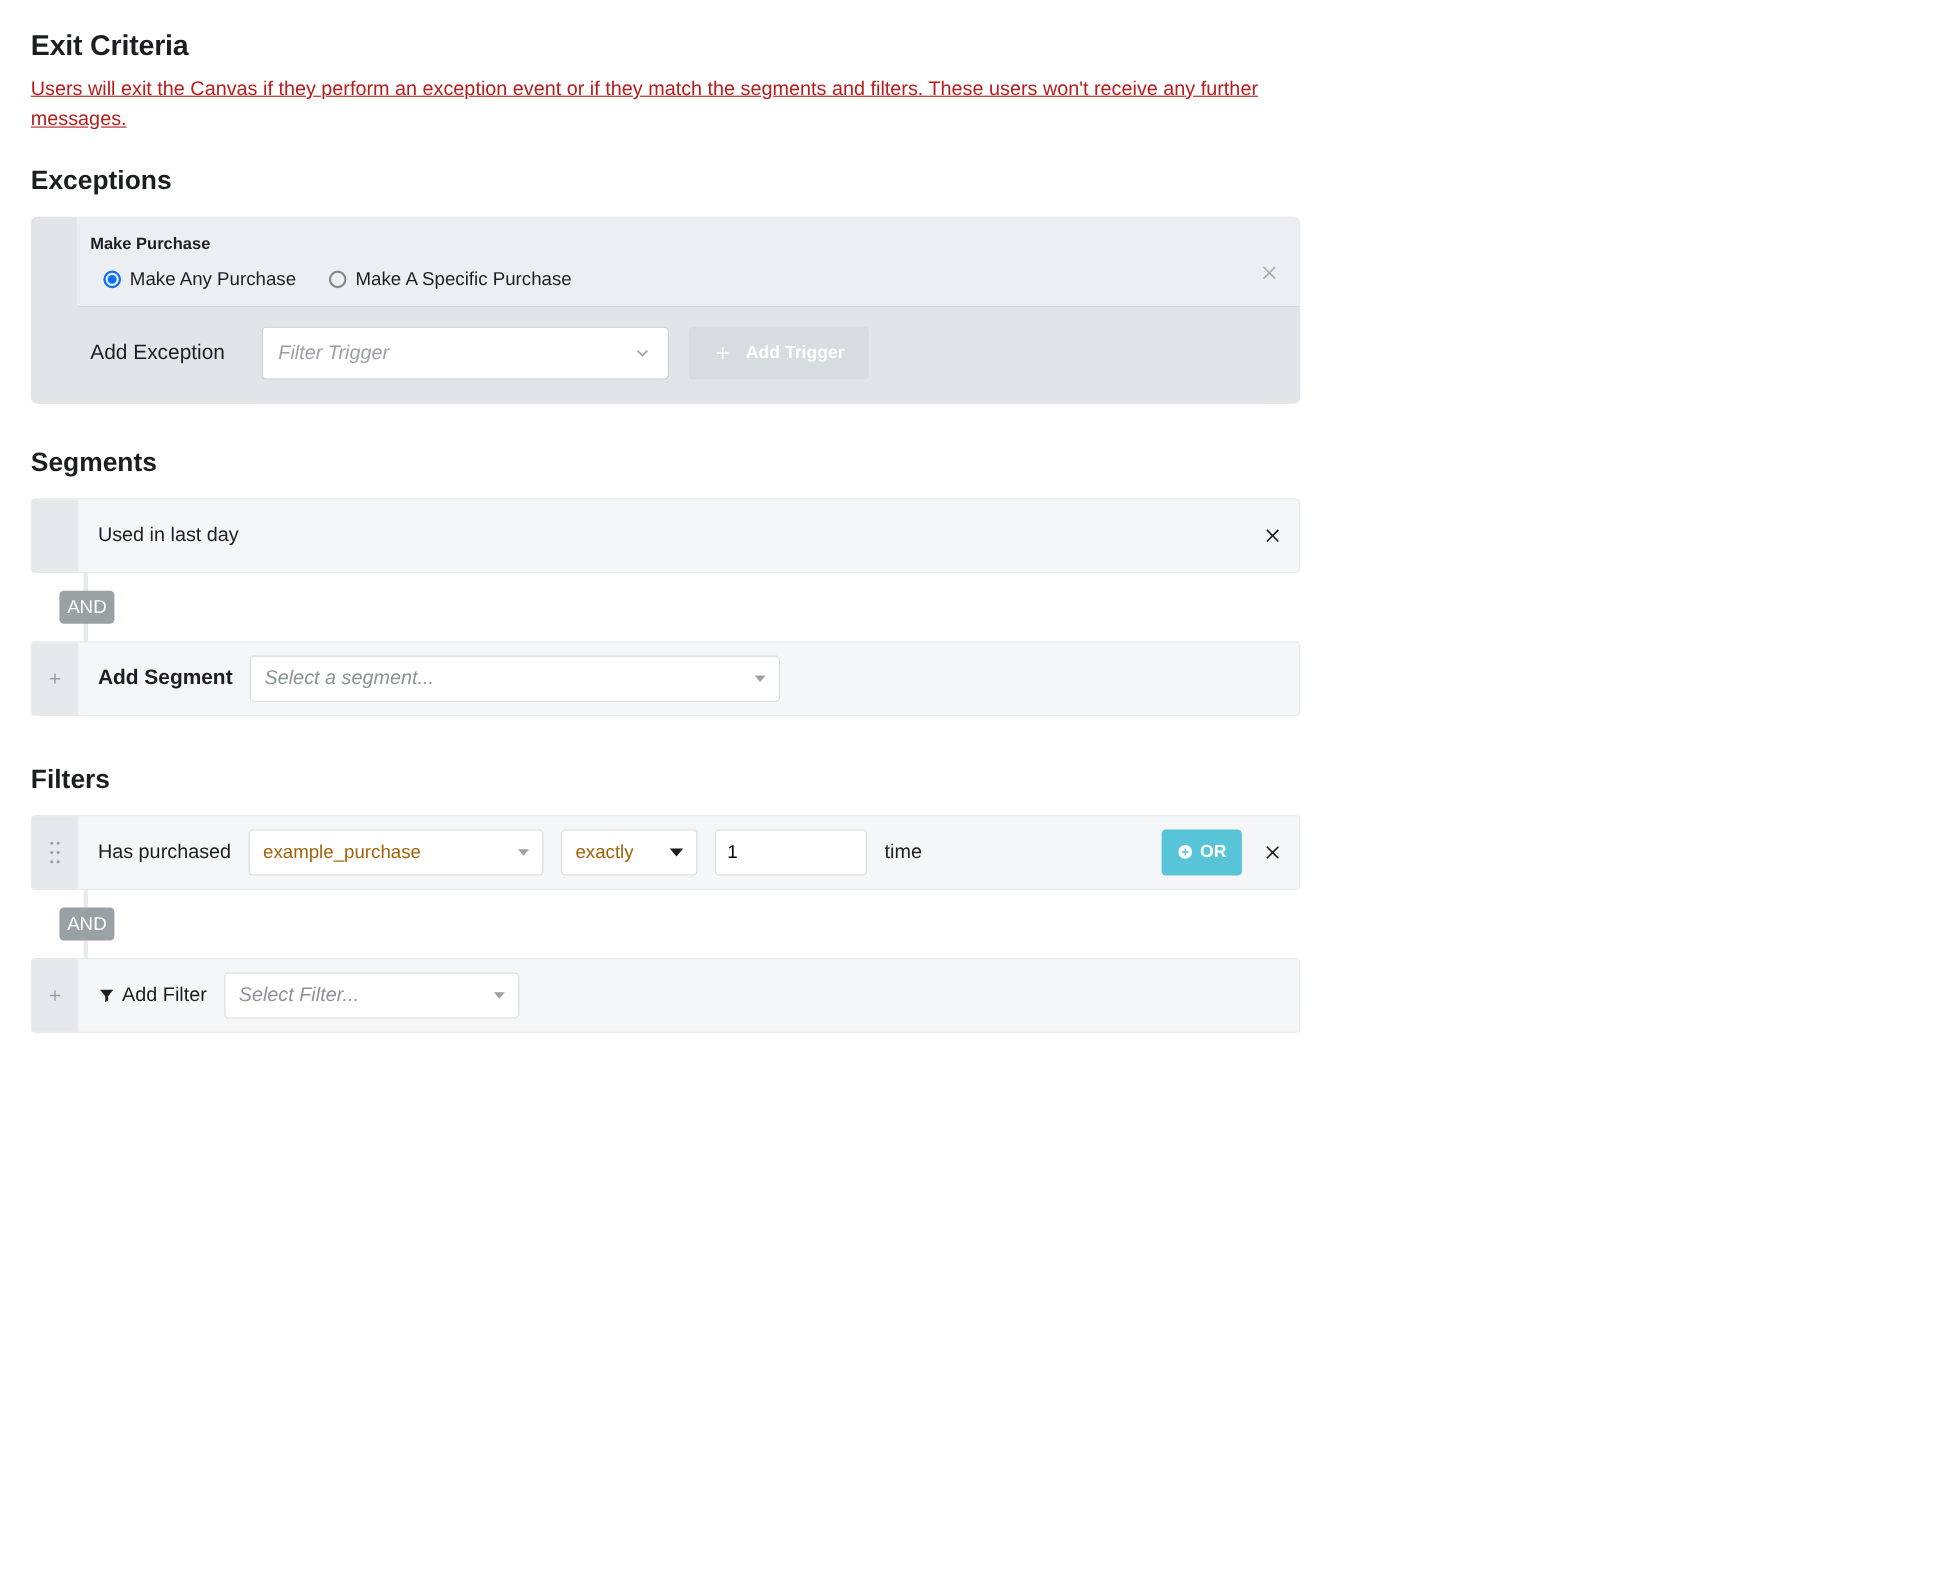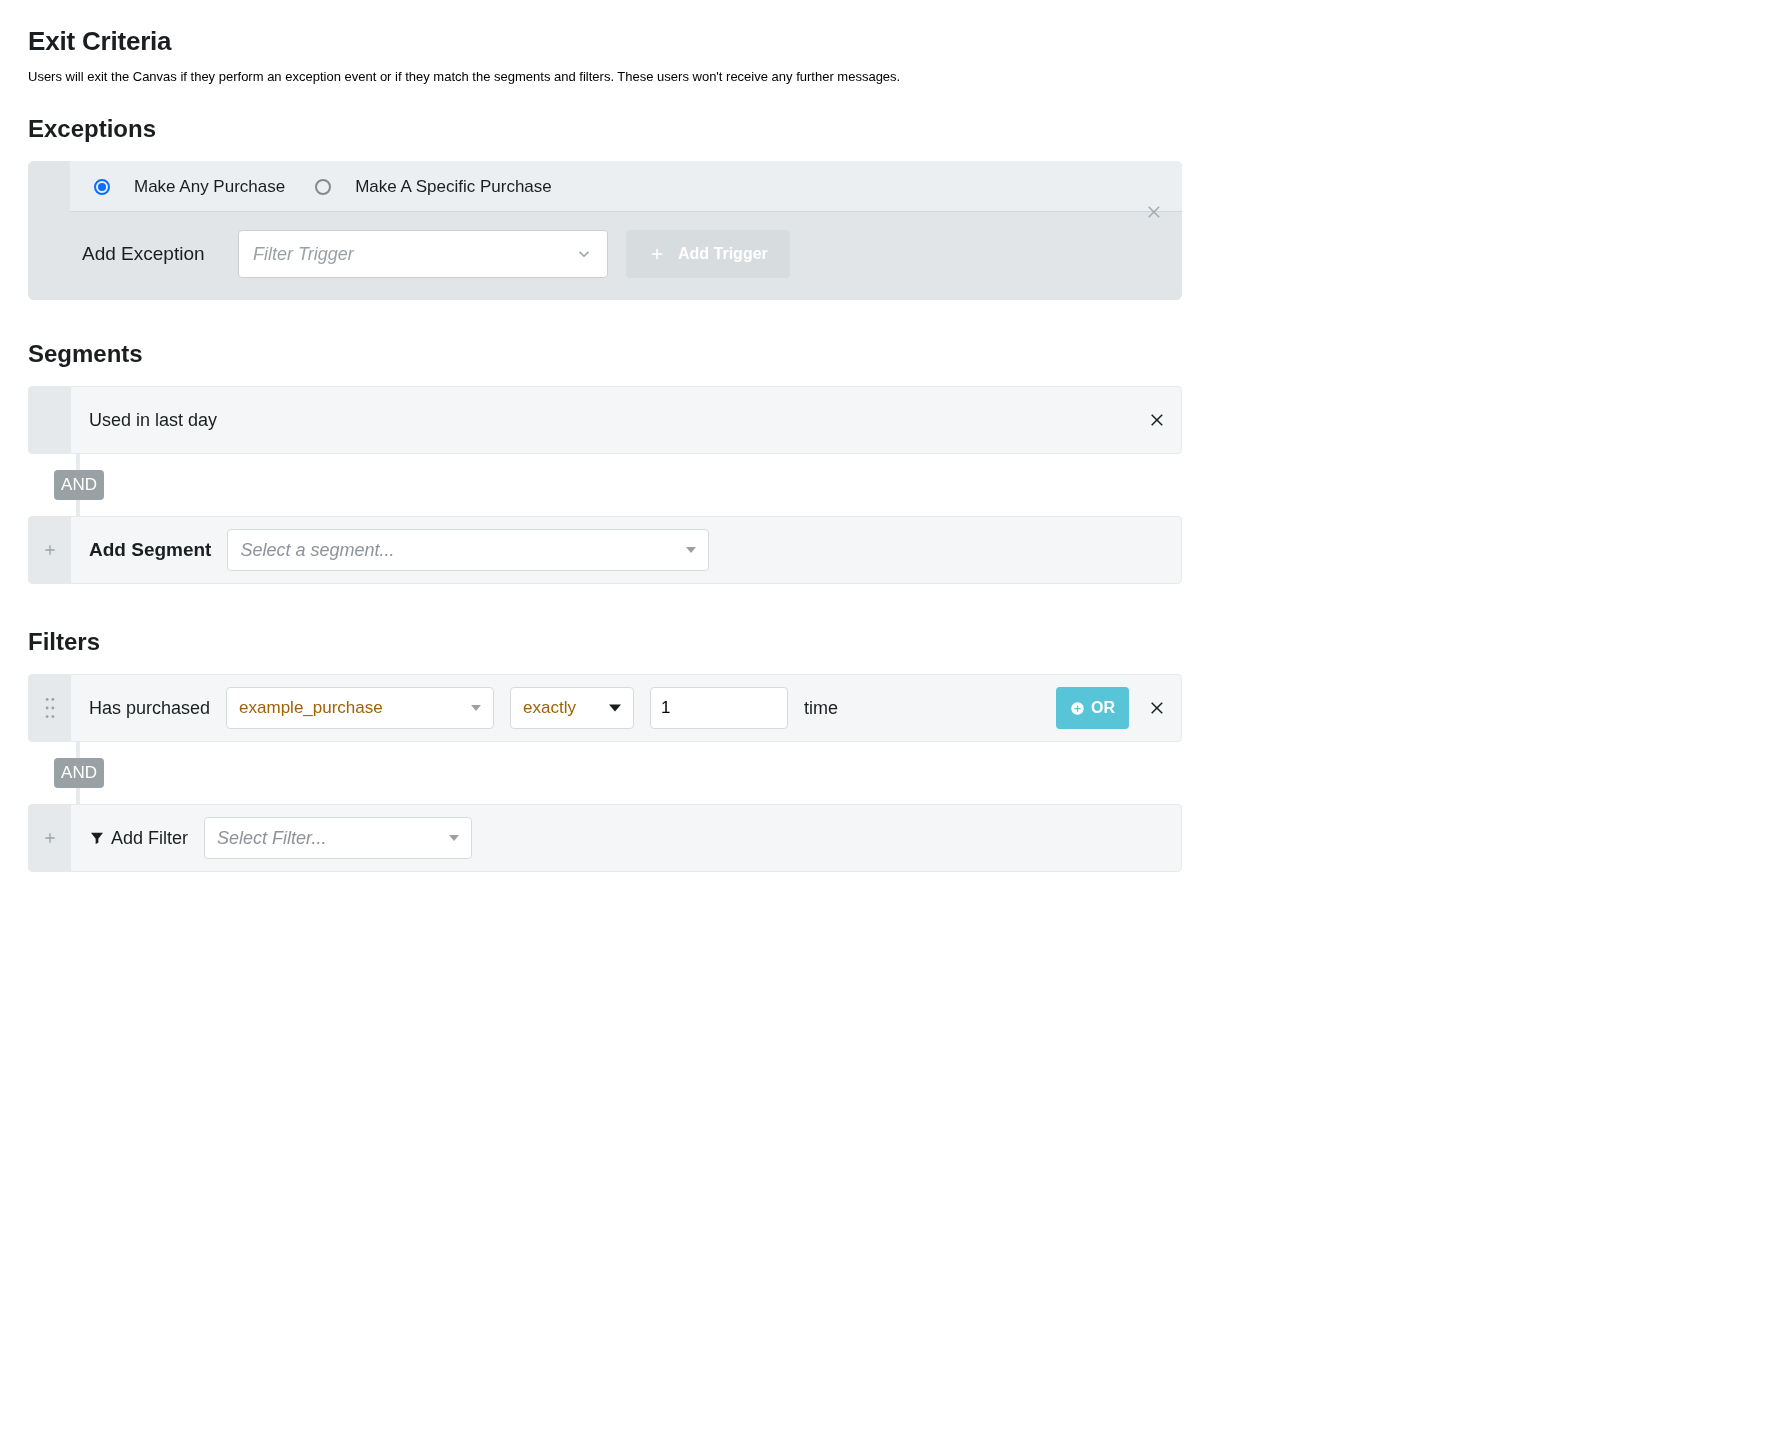--- a/index.html
+++ b/index.html
@@ -12,23 +12,24 @@
     width: 1210px;
   }
   h1.page-title {
     font-size: 26px;
     font-weight: 700;
     margin: 0 0 10px 0;
     letter-spacing: -0.2px;
   }
   p.page-desc {
     margin: 0 0 28px 0;
-    font-size: 13px;
-    color: #000000;
+    font-size: 18px;
+    color: #b91c1c;
     line-height: 1.55;
+    text-decoration: underline;
   }
   h2.section-title {
     font-size: 24px;
     font-weight: 700;
     margin: 0 0 18px 0;
   }
 
   
   .exceptions-card {
     display: flex;
@@ -54,21 +55,21 @@
   }
   .radios {
     display: flex;
     gap: 30px;
     align-items: center;
     padding-left: 12px;
   }
   .radio {
     display: inline-flex;
     align-items: center;
-    gap: 24px;
+    gap: 8px;
     font-size: 17px;
     cursor: pointer;
   }
   .radio-dot {
     width: 16px; height: 16px;
     border-radius: 50%;
     border: 2px solid #888;
     display: inline-flex;
     align-items: center; justify-content: center;
   }
@@ -252,20 +253,21 @@
 
 <h1 class="page-title">Exit Criteria</h1>
 <p class="page-desc">Users will exit the Canvas if they perform an exception event or if they match the segments and filters. These users won't receive any further messages.</p>
 
 <h2 class="section-title">Exceptions</h2>
 
 <div class="exceptions-card">
   <div class="exceptions-gutter"></div>
   <div class="exceptions-body">
     <div class="exception-row-top">
+      <p class="exception-name">Make Purchase</p>
       <div class="radios">
         <span class="radio">
           <span class="radio-dot checked"></span>
           <span>Make Any Purchase</span>
         </span>
         <span class="radio">
           <span class="radio-dot"></span>
           <span>Make A Specific Purchase</span>
         </span>
       </div>

